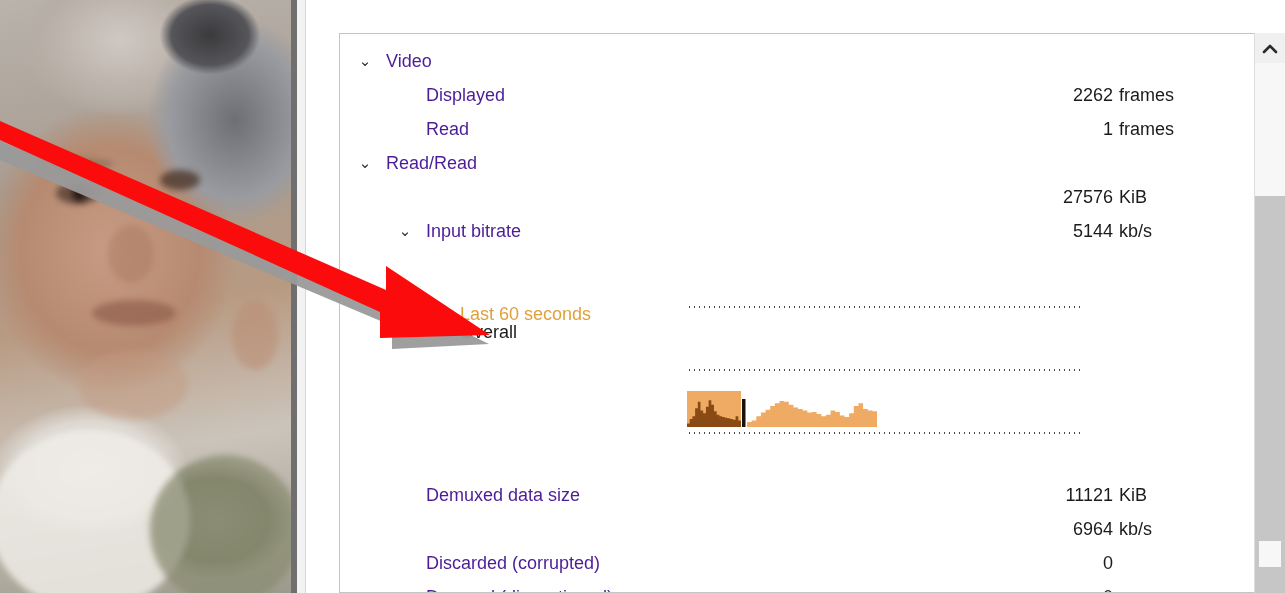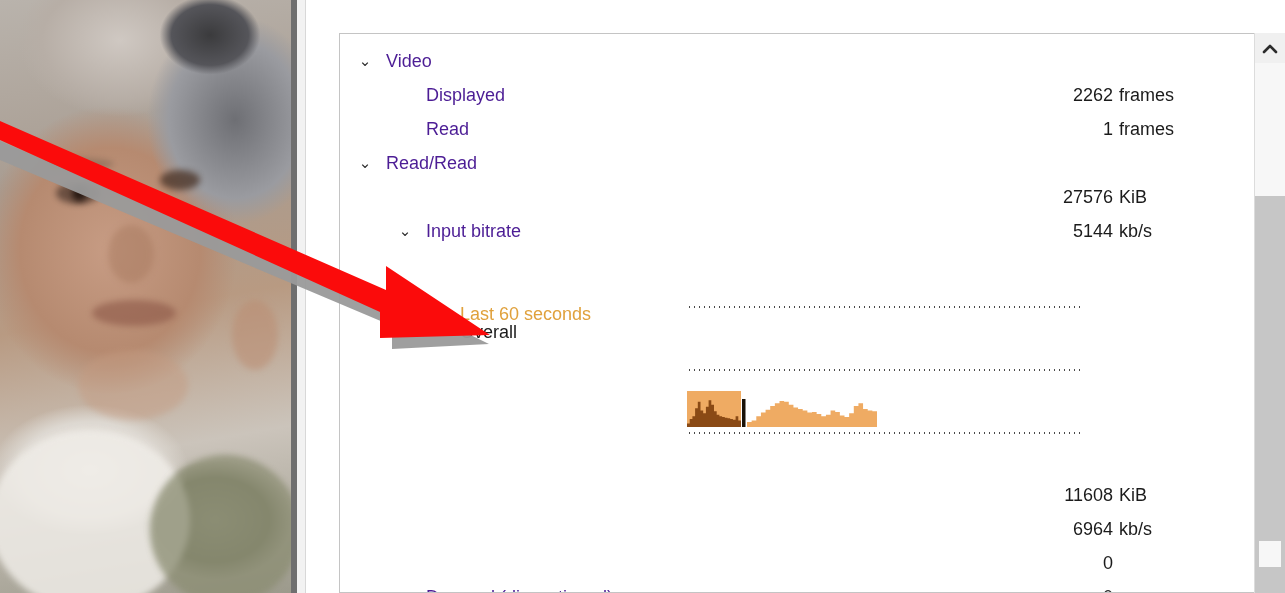--- a/index.html
+++ b/index.html
@@ -154,30 +154,32 @@
       <svg id="bitrate-graph" viewBox="0 0 190 36" preserveAspectRatio="none">
           <rect x="0" y="0" width="54" height="36" fill="#efab63"></rect>
           <path d="M60,36 L60.00,30.96 L64.64,30.96 L64.64,29.52 L69.29,29.52 L69.29,25.20 L73.93,25.20 L73.93,21.60 L78.57,21.60 L78.57,18.72 L83.21,18.72 L83.21,15.12 L87.86,15.12 L87.86,12.24 L92.50,12.24 L92.50,10.08 L97.14,10.08 L97.14,10.80 L101.79,10.80 L101.79,13.68 L106.43,13.68 L106.43,16.56 L111.07,16.56 L111.07,18.00 L115.71,18.00 L115.71,19.44 L120.36,19.44 L120.36,21.60 L125.00,21.60 L125.00,20.88 L129.64,20.88 L129.64,23.04 L134.29,23.04 L134.29,25.20 L138.93,25.20 L138.93,23.76 L143.57,23.76 L143.57,19.44 L148.21,19.44 L148.21,20.88 L152.86,20.88 L152.86,24.48 L157.50,24.48 L157.50,25.92 L162.14,25.92 L162.14,22.32 L166.79,22.32 L166.79,15.12 L171.43,15.12 L171.43,12.24 L176.07,12.24 L176.07,18.00 L180.71,18.00 L180.71,19.44 L185.36,19.44 L185.36,20.16 L190.00,20.16 L190,36 Z" fill="#efab63"></path>
           <path d="M0,36 L0.00,32.40 L2.70,32.40 L2.70,28.08 L5.40,28.08 L5.40,25.20 L8.10,25.20 L8.10,17.28 L10.80,17.28 L10.80,10.80 L13.50,10.80 L13.50,19.44 L16.20,19.44 L16.20,22.32 L18.90,22.32 L18.90,15.84 L21.60,15.84 L21.60,9.36 L24.30,9.36 L24.30,13.68 L27.00,13.68 L27.00,20.16 L29.70,20.16 L29.70,23.76 L32.40,23.76 L32.40,25.20 L35.10,25.20 L35.10,25.92 L37.80,25.92 L37.80,26.64 L40.50,26.64 L40.50,27.36 L43.20,27.36 L43.20,28.08 L45.90,28.08 L45.90,28.80 L48.60,28.80 L48.60,25.20 L51.30,25.20 L51.30,29.52 L54.00,29.52 L54,36 Z" fill="#8a4a15"></path>
           <rect x="55" y="8" width="3.5" height="28" fill="#1a1208"></rect>
         </svg>
     </div>
     <div class="rows" id="rows-bottom" style="top: 444px;">
         <div class="row lv1">
           <span class="chev"></span>
-          <span class="val">11608</span>
+          <span class="lbl">Demuxed data size</span>
+          <span class="val">11121</span>
           <span class="unit">KiB</span>
         </div>
         <div class="row lv1">
           <span class="chev"></span>
           <span class="val">6964</span>
           <span class="unit">kb/s</span>
         </div>
         <div class="row lv1">
           <span class="chev"></span>
+          <span class="lbl">Discarded (corrupted)</span>
           <span class="val">0</span>
           <span class="unit"></span>
         </div>
         <div class="row lv1">
           <span class="chev"></span>
           <span class="lbl">Dropped (discontinued)</span>
           <span class="val">0</span>
           <span class="unit"></span>
         </div>
       </div>

